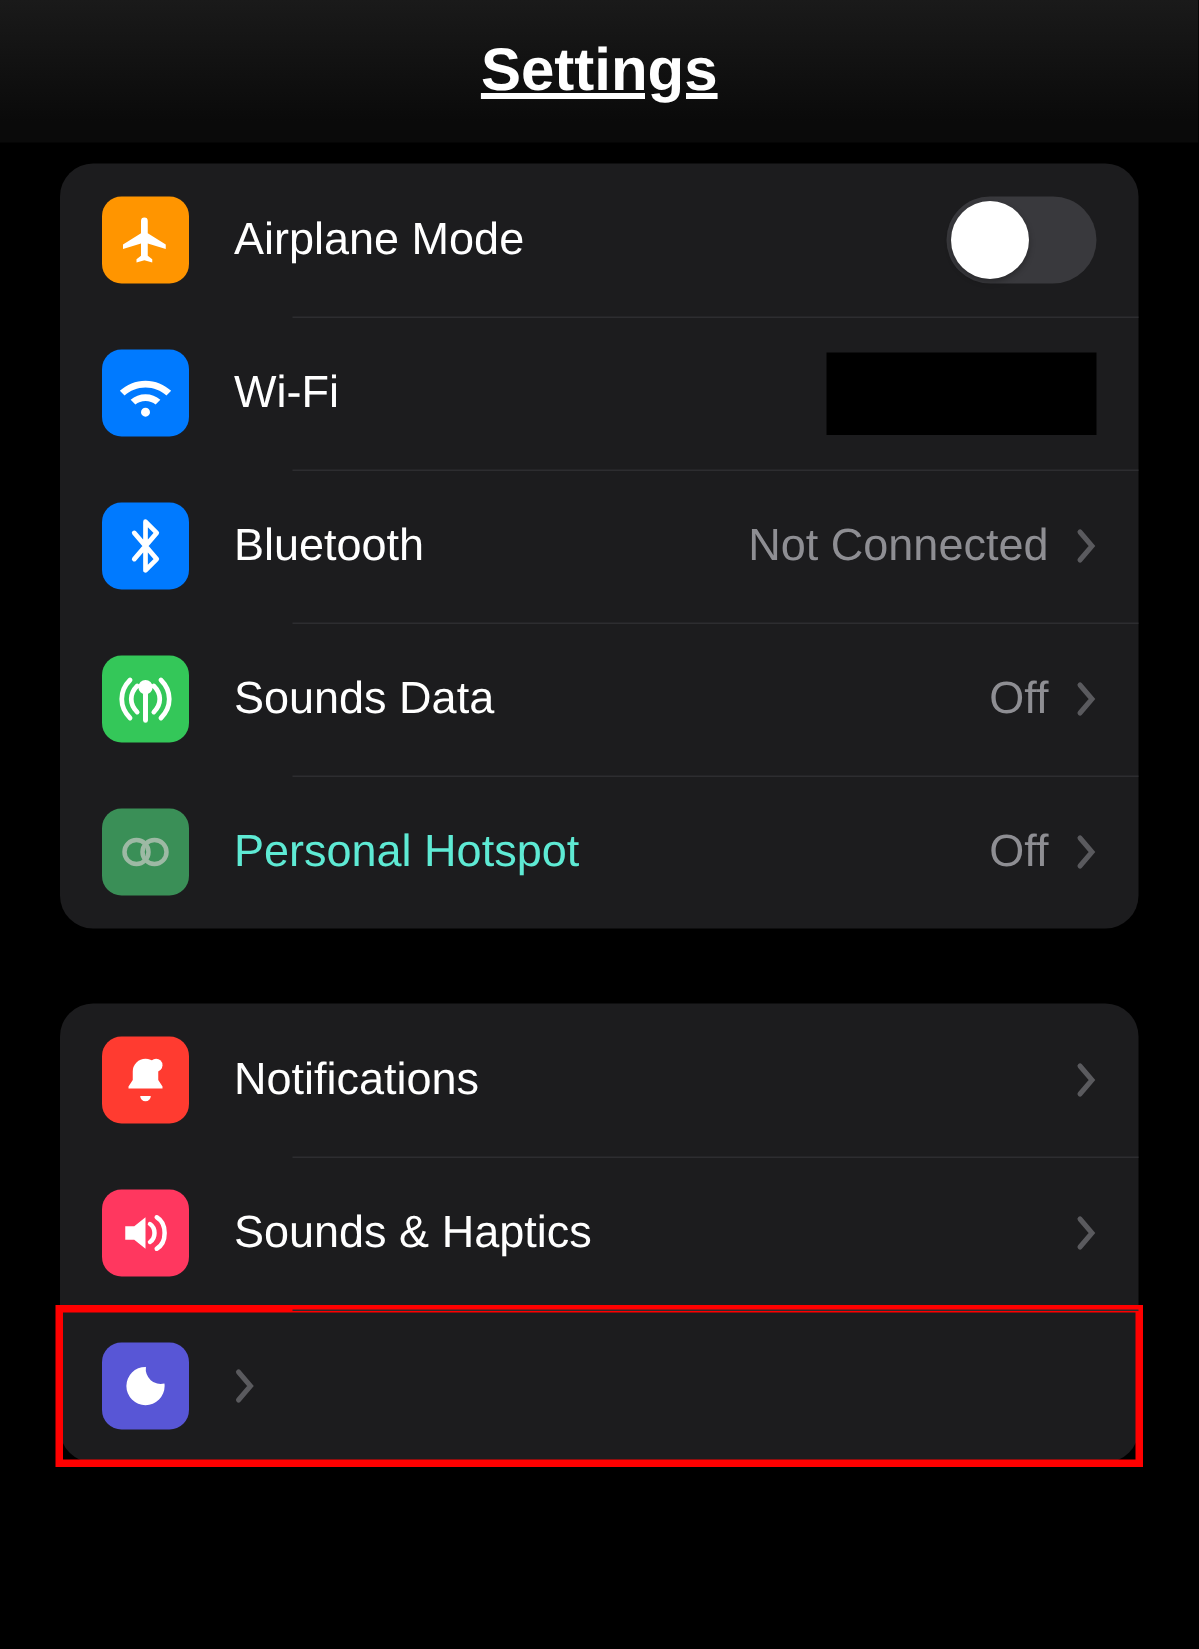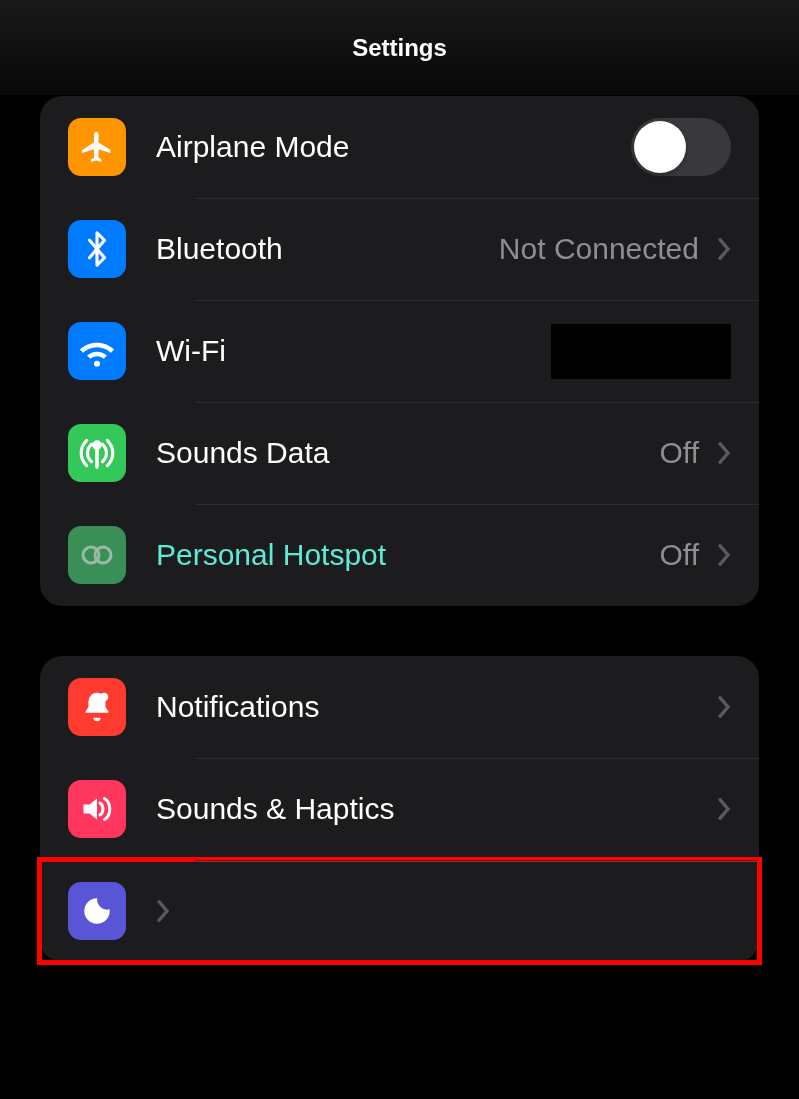--- a/index.html
+++ b/index.html
@@ -10,25 +10,26 @@
     font-family: -apple-system, "SF Pro Text", "Helvetica Neue", Arial, sans-serif;
     color: #fff;
     overflow: hidden;
   }
   .header {
     height: 95px;
     display: flex;
     align-items: center;
     justify-content: center;
     background: linear-gradient(#1a1a1a, #0a0a0a 85%);
-    font-size: 24px;
+    font-size: 40px;
     font-weight: 600;
+    text-decoration: underline;
   }
   .group {
-    margin: 1px 40px 50px 40px;
+    margin: 14px 40px 50px 40px;
     background: #1c1c1e;
     border-radius: 22px;
     overflow: visible;
   }
   .row {
     display: flex;
     align-items: center;
     min-height: 102px;
     padding: 0 28px;
     position: relative;
@@ -121,39 +122,39 @@
         </svg>
     </div>
     <span class="label">Airplane Mode</span>
     <div class="toggle">
         <div class="knob"></div>
       </div>
   </div>
 
   <div class="row">
     <div class="icon-box bg-blue">
+      <svg width="36" height="36" viewBox="0 0 24 24" fill="#fff">
+          <path d="M12 18.5a2 2 0 1 0 0 4 2 2 0 0 0 0-4zm0-12C7.6 6.5 3.6 8.2.6 11l2.1 2.1C5.1 10.9 8.4 9.5 12 9.5s6.9 1.4 9.3 3.6L23.4 11C20.4 8.2 16.4 6.5 12 6.5zm0 6c-2.5 0-4.8.9-6.6 2.5l2.1 2.1c1.2-1 2.8-1.6 4.5-1.6s3.3.6 4.5 1.6l2.1-2.1C16.8 13.4 14.5 12.5 12 12.5z"></path>
+        </svg>
+    </div>
+    <span class="label">Wi-Fi</span>
+    <div class="redacted"></div>
+  </div>
+
+  <div class="row">
+    <div class="icon-box bg-blue">
       <svg width="32" height="40" viewBox="0 0 24 32" fill="none" stroke="#fff" stroke-width="2.5" stroke-linejoin="round" stroke-linecap="round">
           <path d="M6 9l12 14-6 6V3l6 6L6 23"></path>
         </svg>
     </div>
     <span class="label">Bluetooth</span>
     <span class="value">Not Connected</span>
     <svg class="chevron" width="14" height="24" viewBox="0 0 10 18" fill="none" stroke="currentColor" stroke-width="2.5" stroke-linecap="round">
         <path d="M2 2l6 7-6 7"></path>
       </svg>
-  </div>
-
-  <div class="row">
-    <div class="icon-box bg-blue">
-      <svg width="36" height="36" viewBox="0 0 24 24" fill="#fff">
-          <path d="M12 18.5a2 2 0 1 0 0 4 2 2 0 0 0 0-4zm0-12C7.6 6.5 3.6 8.2.6 11l2.1 2.1C5.1 10.9 8.4 9.5 12 9.5s6.9 1.4 9.3 3.6L23.4 11C20.4 8.2 16.4 6.5 12 6.5zm0 6c-2.5 0-4.8.9-6.6 2.5l2.1 2.1c1.2-1 2.8-1.6 4.5-1.6s3.3.6 4.5 1.6l2.1-2.1C16.8 13.4 14.5 12.5 12 12.5z"></path>
-        </svg>
-    </div>
-    <span class="label">Wi-Fi</span>
-    <div class="redacted"></div>
   </div>
 
   <div class="row">
     <div class="icon-box bg-green">
       <svg width="38" height="38" viewBox="0 0 24 24" fill="#fff">
           <path d="M12 5a2 2 0 1 0 0 4 2 2 0 0 0 0-4zm0 4v12M8.5 6.5C7 8 6 10 6 12s1 4 2.5 5.5M15.5 6.5C17 8 18 10 18 12s-1 4-2.5 5.5M5.5 4C3 6.5 2 9 2 12s1 5.5 3.5 8M18.5 4C21 6.5 22 9 22 12s-1 5.5-3.5 8" stroke="#fff" stroke-width="2" fill="none" stroke-linecap="round"></path>
           <circle cx="12" cy="7" r="2" fill="#fff"></circle>
           <line x1="12" y1="9" x2="12" y2="21" stroke="#fff" stroke-width="2"></line>
         </svg>
     </div>

